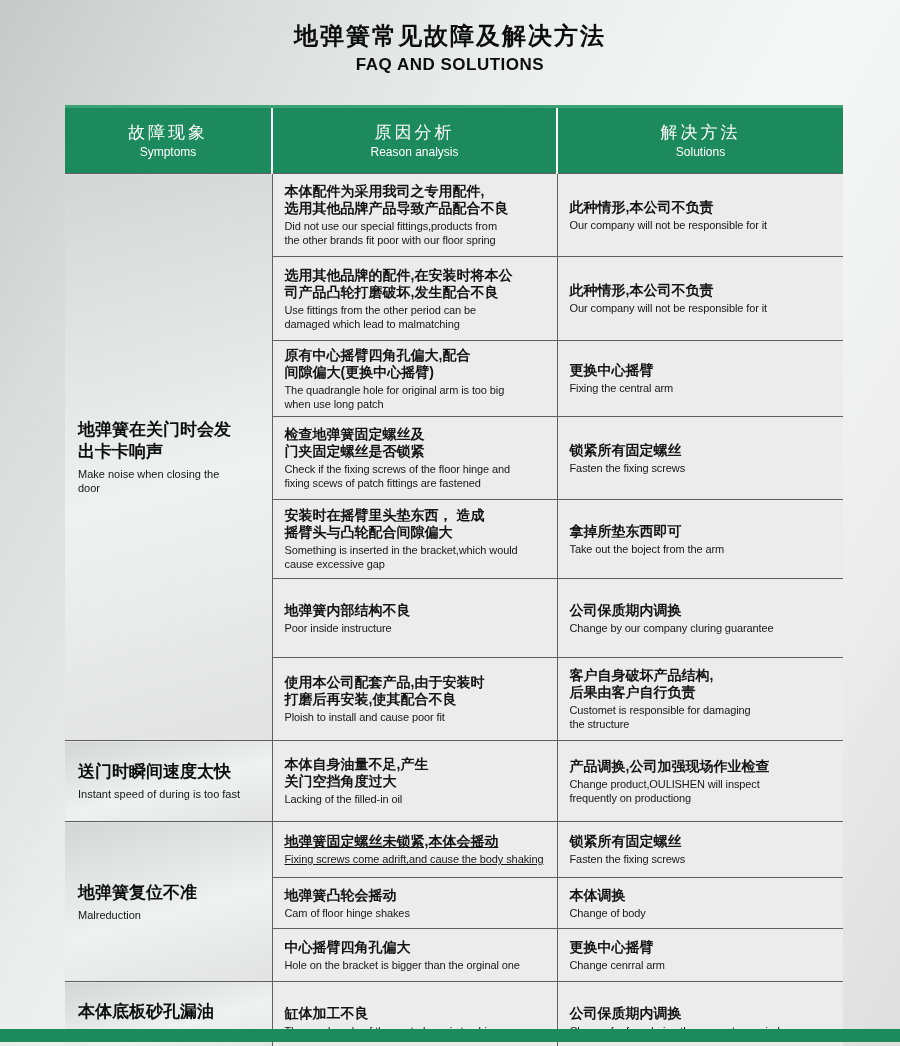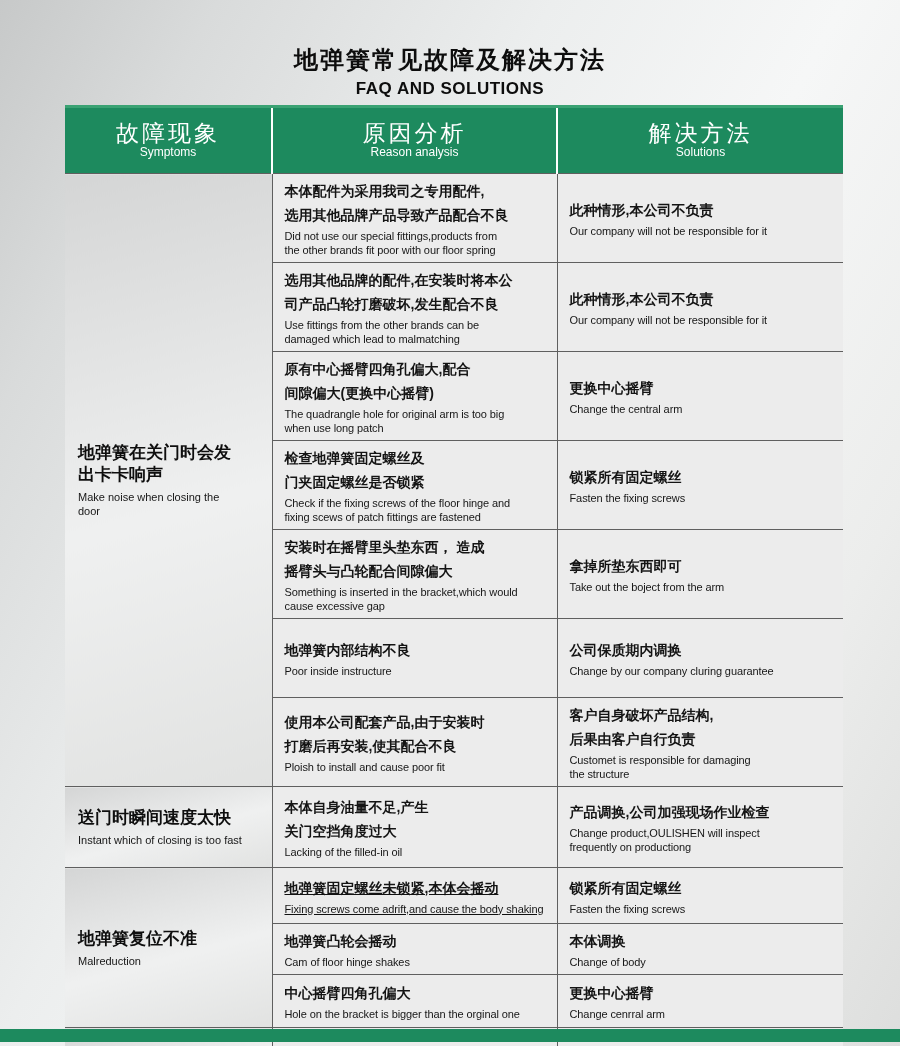--- a/index.html
+++ b/index.html
@@ -2,52 +2,52 @@
 <html style="--green: #1d8a5e; --green-light: #3aa273; --line: #5f5f5f; --cell-bg: #ececec;"><head>
 <meta charset="utf-8">
 <style>
   html,body { margin:0; padding:0; }
   .page {
     position:relative; width:900px; height:1046px; overflow:hidden;
     background: linear-gradient(118deg,#c7c9c9 0%,#d9dbdb 15%,#eceeee 38%,#f6f7f7 58%,#ecedec 80%,#dddedd 100%);
     font-family:"Liberation Sans","DejaVu Sans",sans-serif;
     color:#111;
   }
-  .titles { position:absolute; top:44px; left:0; width:100%; text-align:center; }
+  .titles { position:absolute; top:20px; left:0; width:100%; text-align:center; }
   .title-cn { font-size:24px; font-weight:bold; letter-spacing:2px; color:#0d0d0d; }
   .title-en { font-size:17px; font-weight:bold; letter-spacing:0.5px; margin-top:3px; color:#0d0d0d; }
 
   table.faq {
     position:absolute; left:65px; top:105px; width:778px;
     border-collapse:collapse; table-layout:fixed;
   }
   thead th {
     background: var(--green,#1d8a5e);
     color:#fff; font-weight:normal; height:65px; padding:0;
     vertical-align:middle; text-align:center;
     border-top:3px solid var(--green-light,#3aa273);
   }
   thead th + th { border-left:2px solid #ffffff; }
-  .th-cn { font-size:23px; letter-spacing:3px; line-height:22px; }
+  .th-cn { font-size:17px; letter-spacing:3px; line-height:22px; }
   .th-en { font-size:12px; line-height:14px; margin-top:1px; }
 
   tbody td {
     vertical-align:middle; padding:5px 12px;
     background: var(--cell-bg,#ececec);
     border:1px solid var(--line,#5f5f5f);
   }
   td.c-sym {
     border-left:none;
     background: linear-gradient(165deg,#d4d5d5 0%,#eff0f0 55%,#e1e2e1 100%);
     padding-left:13px;
     margin-top:32px;
   }
   td.c-sol { border-right:none; }
 
-  .cn { font-size:14px; font-weight:bold; line-height:24px; white-space:pre-line; color:#141414; }
+  .cn { font-size:14px; font-weight:bold; line-height:17px; white-space:pre-line; color:#141414; }
   .en { font-size:11px; font-weight:normal; line-height:14px; letter-spacing:-0.1px;
         white-space:pre-line; margin-top:2px; color:#161616; }
   .sym-cn { font-size:17px; font-weight:bold; line-height:22px; white-space:pre-line; color:#0e0e0e; }
   .sym-en { font-size:11px; line-height:14px; white-space:pre-line; margin-top:4px; color:#161616; }
 
   .bottom-bar {
     position:absolute; left:0; right:0; bottom:4px; height:13px;
     background: var(--green,#1d8a5e);
   }
 </style>
@@ -98,38 +98,38 @@
           </td>
           <td class="c-sol">
             <div class="cn">此种情形,本公司不负责</div>
             <div class="en">Our company will not be responsible for it</div>
           </td>
         </tr>
         <tr>
           <td class="c-rea" style="height: 73px;">
             <div class="cn">选用其他品牌的配件,在安装时将本公
 司产品凸轮打磨破坏,发生配合不良</div>
-            <div class="en">Use fittings from the other brands can be
+            <div class="en">Use fittings from the other period can be
 damaged which lead to malmatching</div>
           </td>
           <td class="c-sol">
             <div class="cn">此种情形,本公司不负责</div>
             <div class="en">Our company will not be responsible for it</div>
           </td>
         </tr>
         <tr>
           <td class="c-rea" style="height: 65px;">
             <div class="cn">原有中心摇臂四角孔偏大,配合
 间隙偏大(更换中心摇臂)</div>
             <div class="en">The quadrangle hole for original arm is too big
 when use long patch</div>
           </td>
           <td class="c-sol">
             <div class="cn">更换中心摇臂</div>
-            <div class="en">Change the central arm</div>
+            <div class="en">Fixing the central arm</div>
           </td>
         </tr>
         <tr>
           <td class="c-rea" style="height: 72px;">
             <div class="cn">检查地弹簧固定螺丝及
 门夹固定螺丝是否锁紧</div>
             <div class="en">Check if the fixing screws of the floor hinge and
 fixing scews of patch fittings are fastened</div>
           </td>
           <td class="c-sol">
@@ -168,21 +168,21 @@
           <td class="c-sol">
             <div class="cn">客户自身破坏产品结构,
 后果由客户自行负责</div>
             <div class="en">Customet is responsible for damaging
 the structure</div>
           </td>
         </tr>
         <tr>
           <td class="c-sym" rowspan="1">
             <div class="sym-cn">送门时瞬间速度太快</div>
-            <div class="sym-en">Instant which of closing is too fast</div>
+            <div class="sym-en">Instant speed of during is too fast</div>
           </td>
           <td class="c-rea" style="height: 70px;">
             <div class="cn">本体自身油量不足,产生
 关门空挡角度过大</div>
             <div class="en">Lacking of the filled-in oil</div>
           </td>
           <td class="c-sol">
             <div class="cn">产品调换,公司加强现场作业检查</div>
             <div class="en">Change product,OULISHEN will inspect
 frequently on productiong</div>

